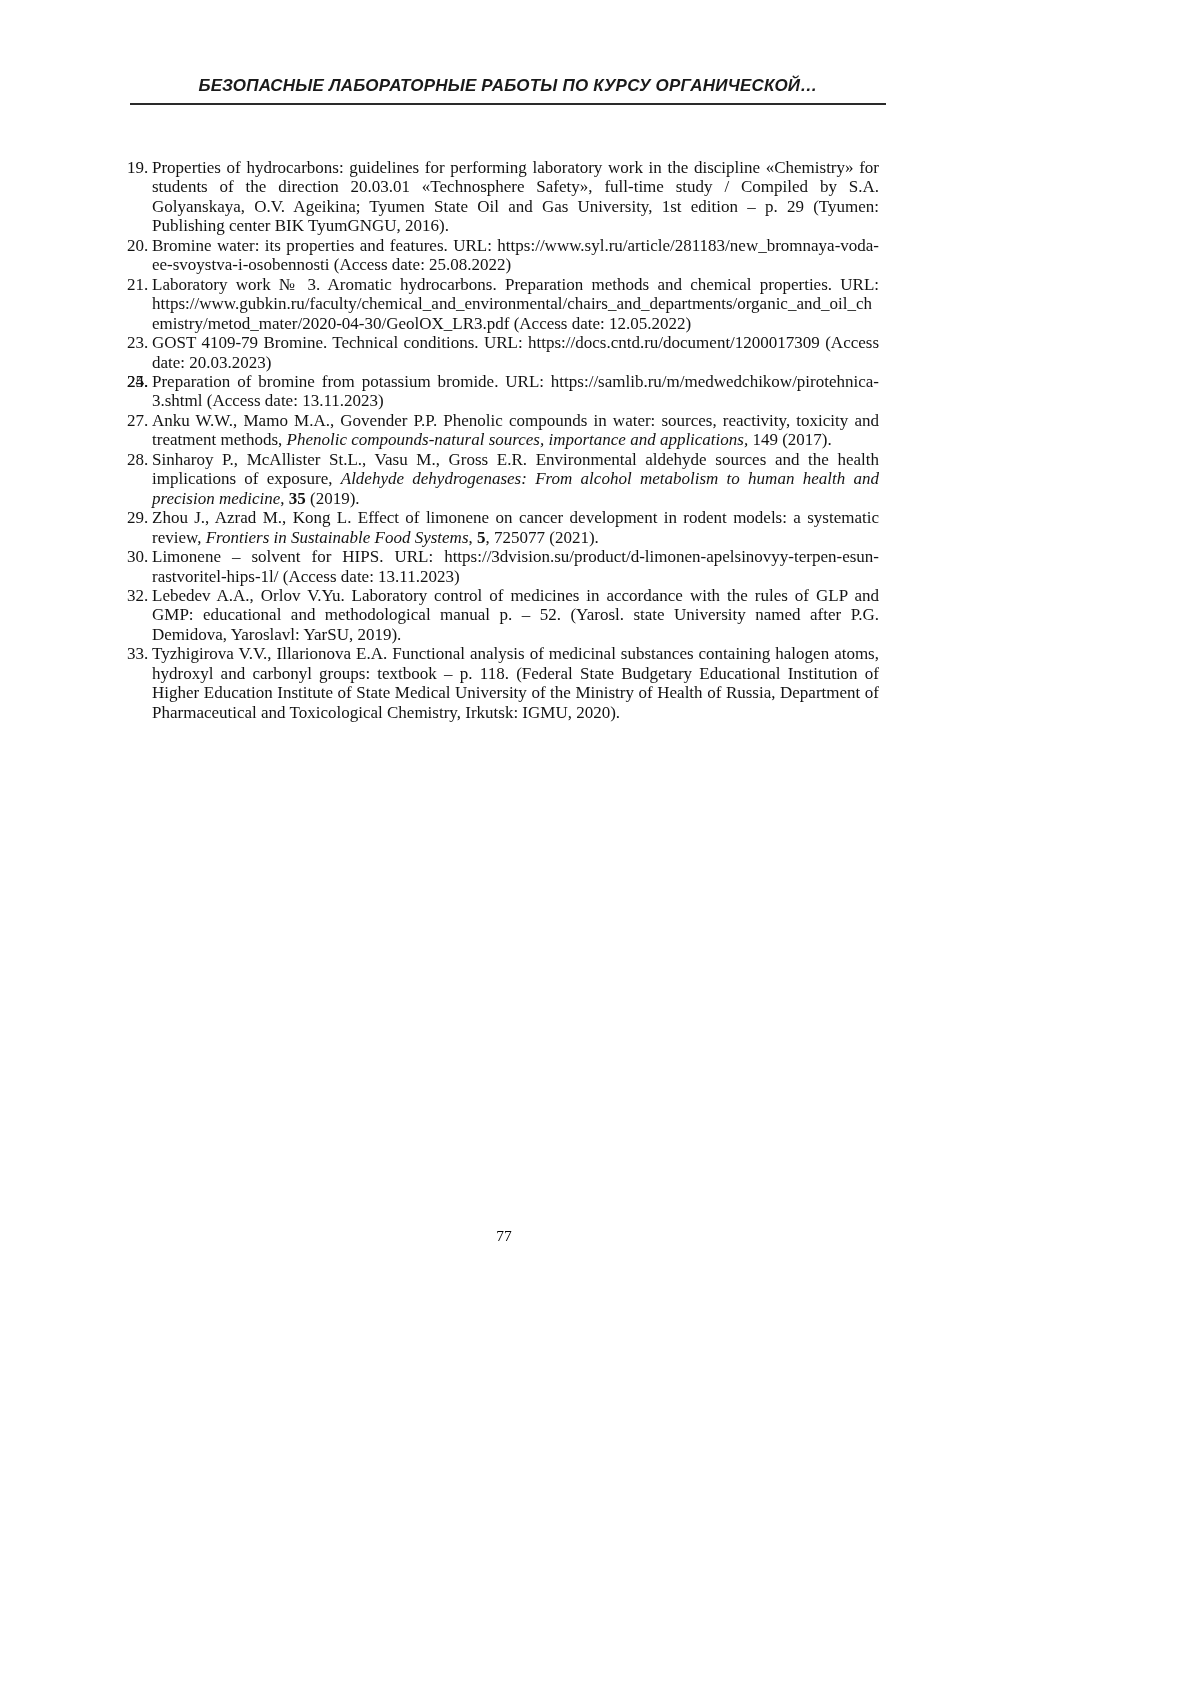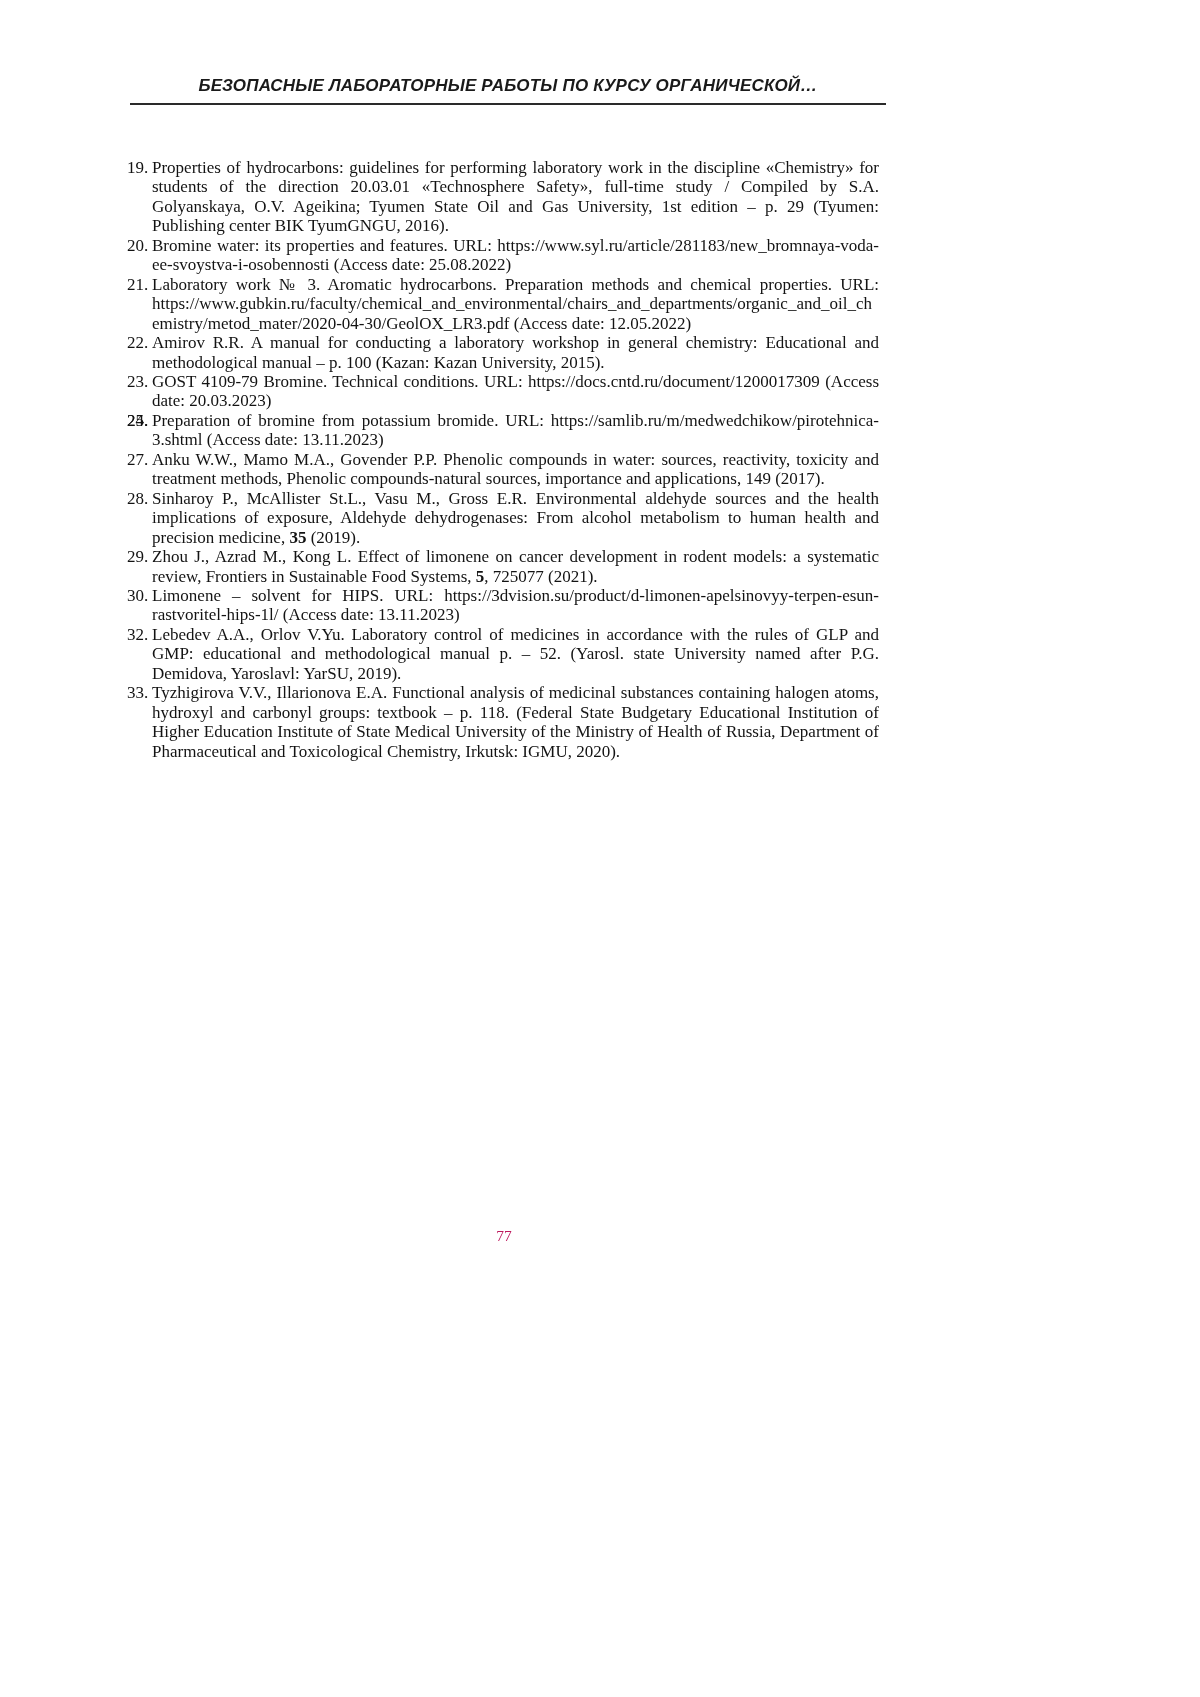--- a/index.html
+++ b/index.html
@@ -43,46 +43,45 @@
     font-size: 17px;
     line-height: 19.45px;
     overflow-wrap: anywhere;
   }
   .ref-num {
     position: absolute;
     left: 0;
     top: 0;
     white-space: nowrap;
   }
-  .i { }
+  .i { font-style: italic; }
   .b { font-weight: 700; }
   .page-number {
     position: absolute;
     left: 130px;
     top: 1227px;
     width: 748px;
     text-align: center;
     font-size: 15.5px;
-    color: #be185d;
+    color: #000000;
   }
 </style>
 </head>
 <body>
 
 <div class="page">
 
   <div class="header">
     <span>БЕЗОПАСНЫЕ ЛАБОРАТОРНЫЕ РАБОТЫ ПО КУРСУ ОРГАНИЧЕСКОЙ…</span>
   </div>
 
   <ol class="refs" id="refs">
       <li class="ref"><span class="ref-num">19.</span><span class="ref-body"><span>Properties of hydrocarbons: guidelines for performing laboratory work in the discipline «Chemistry» for students of the direction 20.03.01 «Technosphere Safety», full-time study / Compiled by S.A. Golyanskaya, O.V. Ageikina; Tyumen State Oil and Gas University, 1st edition – p. 29 (Tyumen: Publishing center BIK TyumGNGU, 2016).</span></span></li>
       <li class="ref"><span class="ref-num">20.</span><span class="ref-body"><span>Bromine water: its properties and features. URL: https://www.syl.ru/article/281183/new_bromnaya-voda-ee-svoystva-i-osobennosti (Access date: 25.08.2022)</span></span></li>
       <li class="ref"><span class="ref-num">21.</span><span class="ref-body"><span>Laboratory work № 3. Aromatic hydrocarbons. Preparation methods and chemical properties. URL: https://www.gubkin.ru/faculty/chemical_and_environmental/chairs_and_departments/organic_and_oil_chemistry/metod_mater/2020-04-30/GeolOX_LR3.pdf (Access date: 12.05.2022)</span></span></li>
-      <li class="ref"><span class="ref-num">22.</span><span class="ref-body"><span>Amirov R.R. A manual for conducting a laboratory workshop in general chemistry: Educational and methodological manual – p. 100 (Kazan: Kazan University, 2015).</span></span></li>
       <li class="ref"><span class="ref-num">23.</span><span class="ref-body"><span>GOST 4109-79 Bromine. Technical conditions. URL: https://docs.cntd.ru/document/1200017309 (Access date: 20.03.2023)</span></span></li>
       <li class="ref"><span class="ref-num">24.</span></li>
       <li class="ref"><span class="ref-num">25.</span><span class="ref-body"><span>Preparation of bromine from potassium bromide. URL: https://samlib.ru/m/medwedchikow/pirotehnica-3.shtml (Access date: 13.11.2023)</span></span></li>
       <li class="ref"><span class="ref-num">27.</span><span class="ref-body"><span>Anku W.W., Mamo M.A., Govender P.P. Phenolic compounds in water: sources, reactivity, toxicity and treatment methods, </span><span class="i">Phenolic compounds-natural sources, importance and applications,</span><span> 149 (2017).</span></span></li>
       <li class="ref"><span class="ref-num">28.</span><span class="ref-body"><span>Sinharoy P., McAllister St.L., Vasu M., Gross E.R. Environmental aldehyde sources and the health implications of exposure, </span><span class="i">Aldehyde dehydrogenases: From alcohol metabolism to human health and precision medicine</span><span>, </span><span class="b">35</span><span> (2019).</span></span></li>
       <li class="ref"><span class="ref-num">29.</span><span class="ref-body"><span>Zhou J., Azrad M., Kong L. Effect of limonene on cancer development in rodent models: a systematic review, </span><span class="i">Frontiers in Sustainable Food Systems</span><span>, </span><span class="b">5</span><span>, 725077 (2021).</span></span></li>
       <li class="ref"><span class="ref-num">30.</span><span class="ref-body"><span>Limonene – solvent for HIPS. URL: https://3dvision.su/product/d-limonen-apelsinovyy-terpen-esun-rastvoritel-hips-1l/ (Access date: 13.11.2023)</span></span></li>
       <li class="ref"><span class="ref-num">32.</span><span class="ref-body"><span>Lebedev A.A., Orlov V.Yu. Laboratory control of medicines in accordance with the rules of GLP and GMP: educational and methodological manual p. – 52. (Yarosl. state University named after P.G. Demidova, Yaroslavl: YarSU, 2019).</span></span></li>
       <li class="ref"><span class="ref-num">33.</span><span class="ref-body"><span>Tyzhigirova V.V., Illarionova E.A. Functional analysis of medicinal substances containing halogen atoms, hydroxyl and carbonyl groups: textbook – p. 118. (Federal State Budgetary Educational Institution of Higher Education Institute of State Medical University of the Ministry of Health of Russia, Department of Pharmaceutical and Toxicological Chemistry, Irkutsk: IGMU, 2020).</span></span></li>
     </ol>

